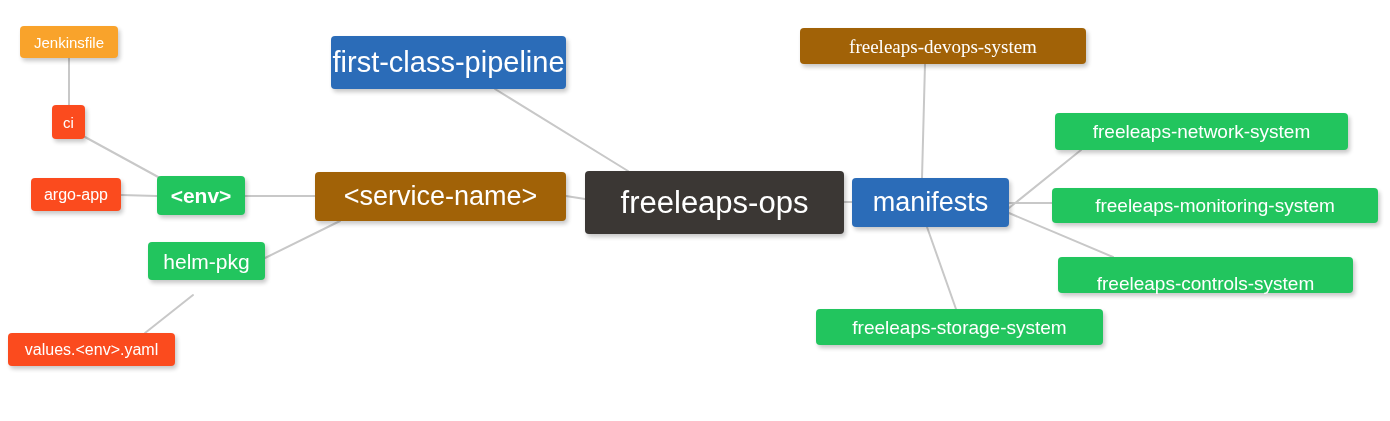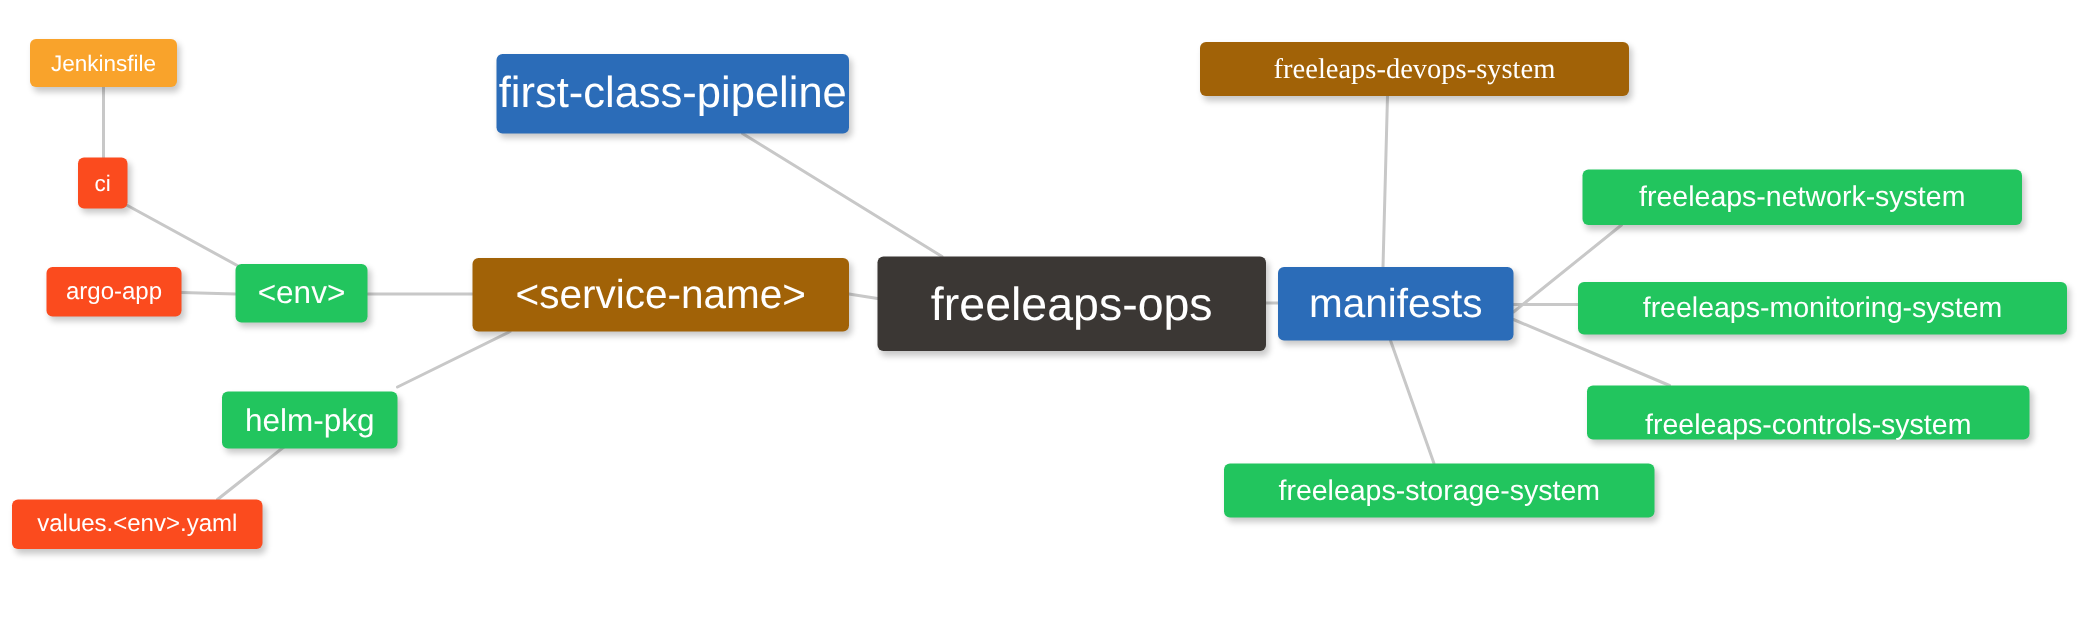--- a/index.html
+++ b/index.html
@@ -69,24 +69,24 @@
   <div id="node-layer">
       <div class="node" style="left: 20px; top: 26px; width: 98px; height: 32px; background: rgb(249, 163, 43); color: rgb(255, 255, 255); font-size: 15px;">
         <span class="node-label">Jenkinsfile</span>
       </div>
       <div class="node" style="left: 52px; top: 105px; width: 33px; height: 34px; background: rgb(251, 75, 30); color: rgb(255, 255, 255); font-size: 15px;">
         <span class="node-label">ci</span>
       </div>
       <div class="node" style="left: 31px; top: 178px; width: 90px; height: 33px; background: rgb(251, 75, 30); color: rgb(255, 255, 255); font-size: 16px;">
         <span class="node-label">argo-app</span>
       </div>
-      <div class="node" style="left: 157px; top: 176px; width: 88px; height: 39px; background: rgb(34, 197, 94); color: rgb(255, 255, 255); font-size: 21px;">
+      <div class="node" style="left: 157px; top: 176px; width: 88px; height: 39px; background: rgb(34, 197, 94); color: rgb(255, 255, 255); font-size: 21px; font-weight: bold;">
         <span class="node-label">&lt;env&gt;</span>
       </div>
-      <div class="node" style="left: 148px; top: 261px; width: 117px; height: 38px; background: rgb(34, 197, 94); color: rgb(255, 255, 255); font-size: 21px;">
+      <div class="node" style="left: 148px; top: 242px; width: 117px; height: 38px; background: rgb(34, 197, 94); color: rgb(255, 255, 255); font-size: 21px;">
         <span class="node-label">helm-pkg</span>
       </div>
       <div class="node" style="left: 8px; top: 333px; width: 167px; height: 33px; background: rgb(251, 75, 30); color: rgb(255, 255, 255); font-size: 16px;">
         <span class="node-label">values.&lt;env&gt;.yaml</span>
       </div>
       <div class="node" style="left: 315px; top: 36px; width: 235px; height: 53px; background: rgb(43, 108, 184); color: rgb(255, 255, 255); font-size: 29px; margin-left: 16px;">
         <span class="node-label">first-class-pipeline</span>
       </div>
       <div class="node" style="left: 315px; top: 172px; width: 251px; height: 49px; background: #a16207; color: rgb(255, 255, 255); font-size: 27px;">
         <span class="node-label">&lt;service-name&gt;</span>

